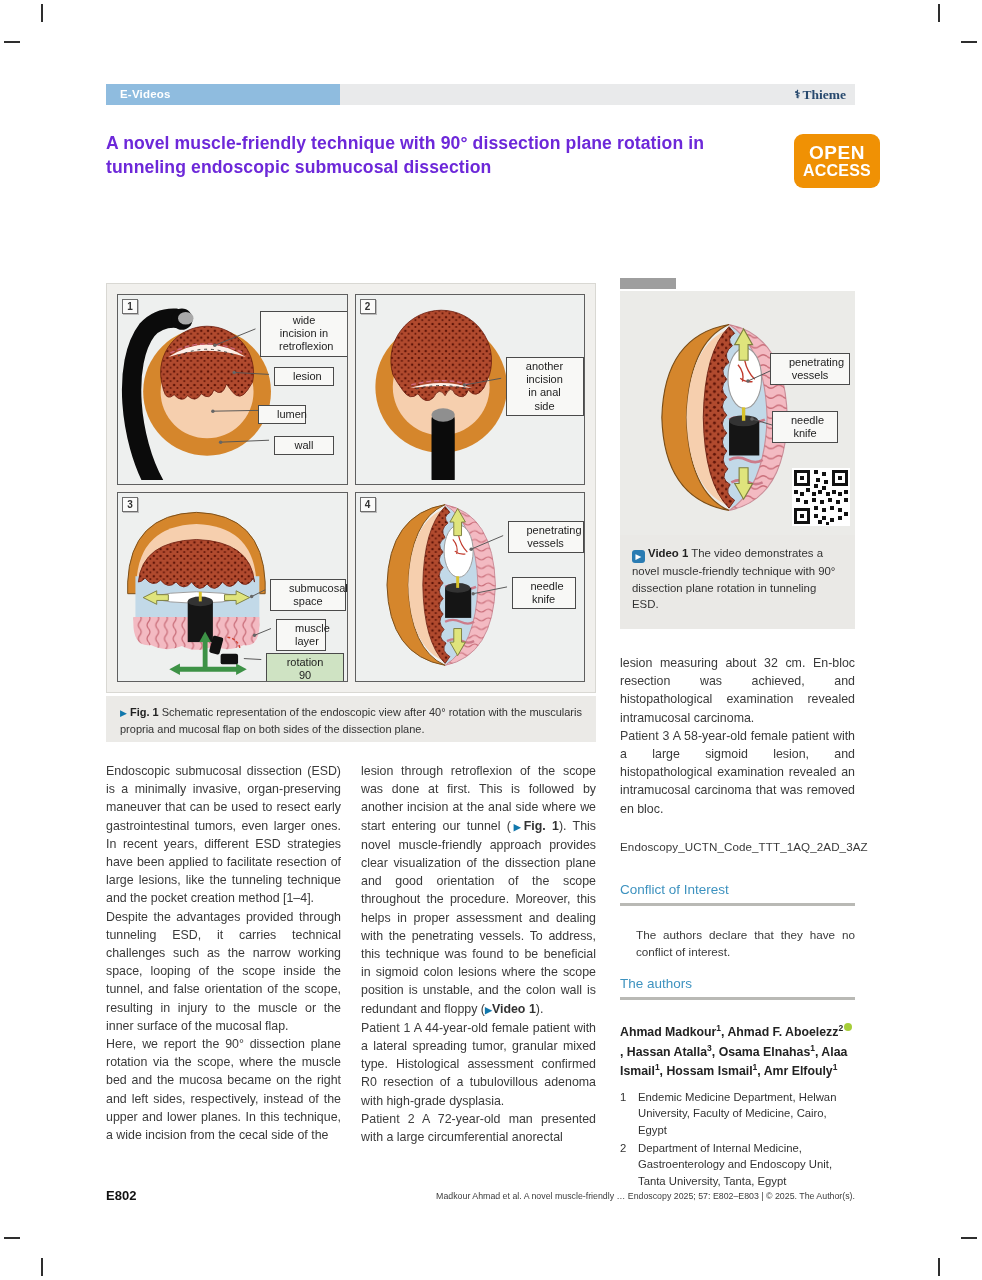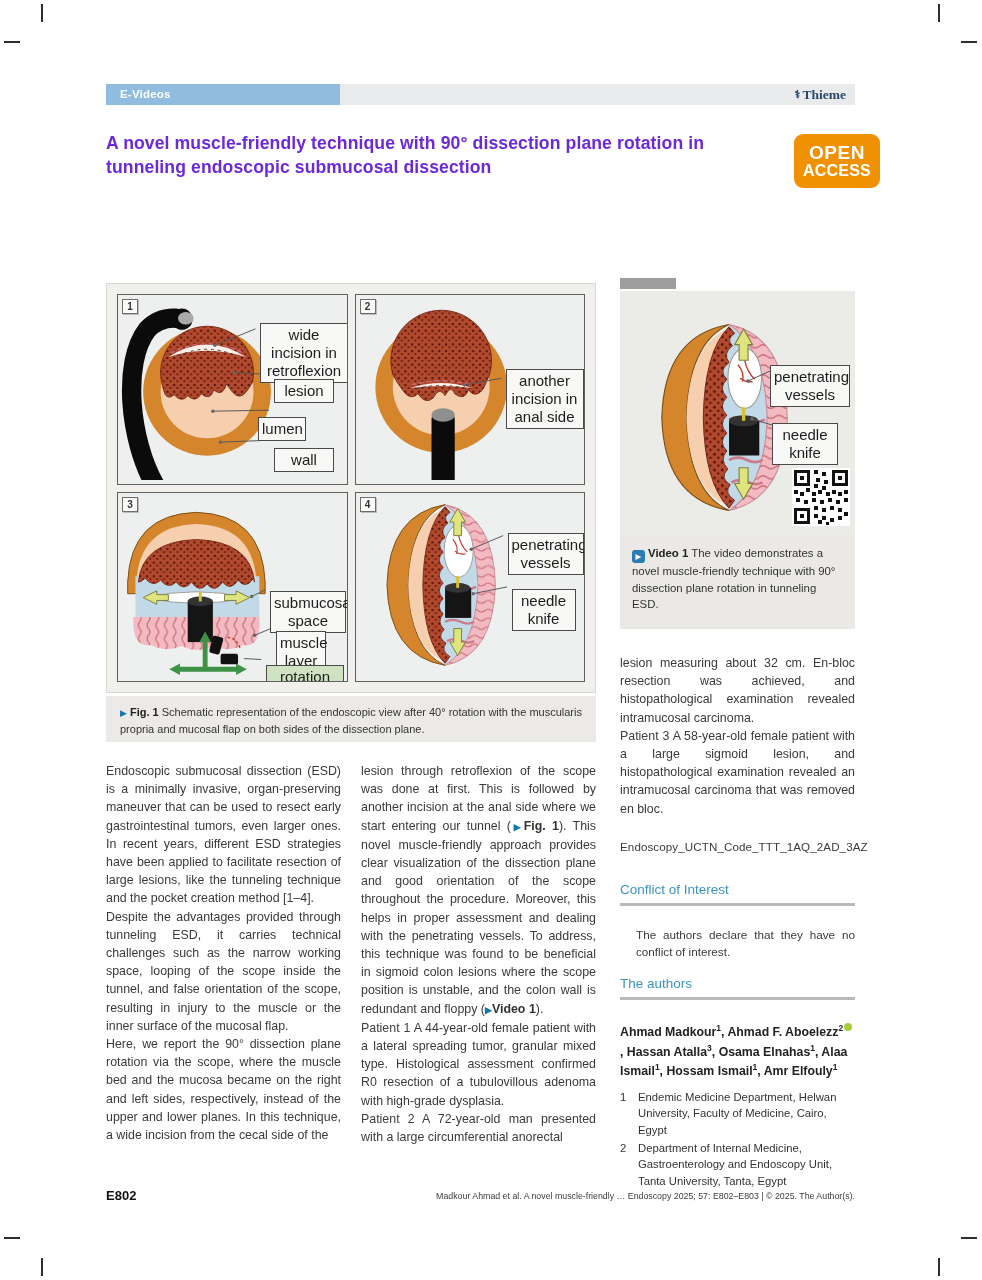--- a/index.html
+++ b/index.html
@@ -30,21 +30,21 @@
   
   #figure1 { position:absolute; left:106px; top:283px; width:490px; height:410px;
     background:#f1f0ed; border:1px solid #d9d8d3; padding:10px; display:grid;
     grid-template-columns:1fr 1fr; grid-template-rows:1fr 1fr; gap:7px; }
   .panel { position:relative; background:#eef0ef; border:1px solid #5f5f5f; overflow:hidden; }
   .panel svg { position:absolute; inset:0; }
   .pnum { position:absolute; left:4px; top:4px; width:16px; height:15px; background:#fbfbfa;
     border:1px solid #6e6e6e; box-shadow:1px 1px 0 #bbb; font-size:10px; font-weight:bold;
     color:#333; text-align:center; line-height:14px; z-index:3;}
   .dlabel { position:absolute; background:#f8f8f6; border:1px solid #4a4a4a; color:#1d1d1d;
-    font-size:15px; line-height:1.2; text-align:center; padding:2px 3px; z-index:2;margin-top:12px; }
+    font-size:11px; line-height:1.2; text-align:center; padding:2px 18px; z-index:2; }
   .dlabel.green { background:#cfe3c3; }
 
   
   #fig-caption { position:absolute; left:106px; top:696px; width:490px; height:46px;
     background:#ebeae7; padding:8px 12px 8px 14px; font-size:11px; line-height:1.5; color:#333; }
   .capmark { color:#1077ac; font-size:9px; }
   .caplabel { font-weight:bold; color:#222; }
 
   
   #video-topbar { position:absolute; left:620px; top:278px; width:56px; height:11px; background:#9e9e9e; }

